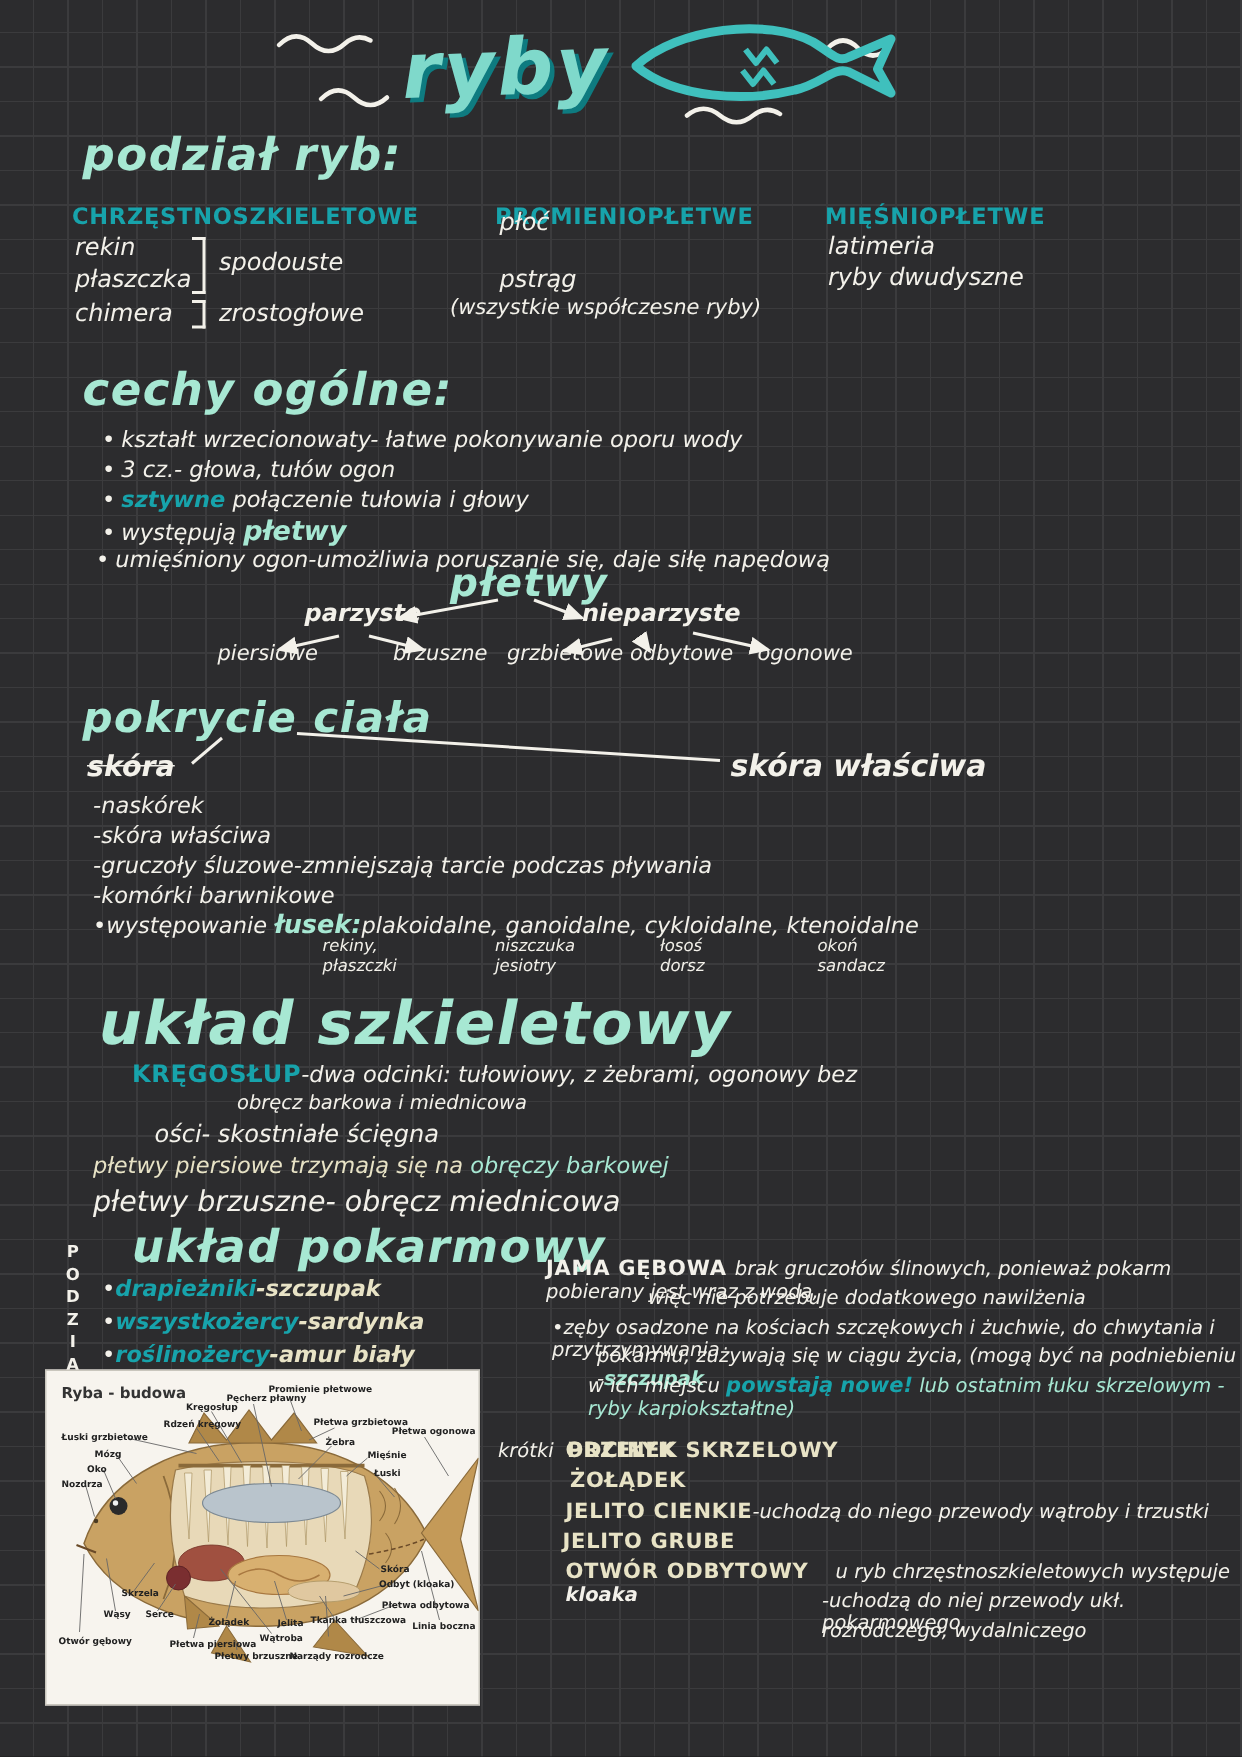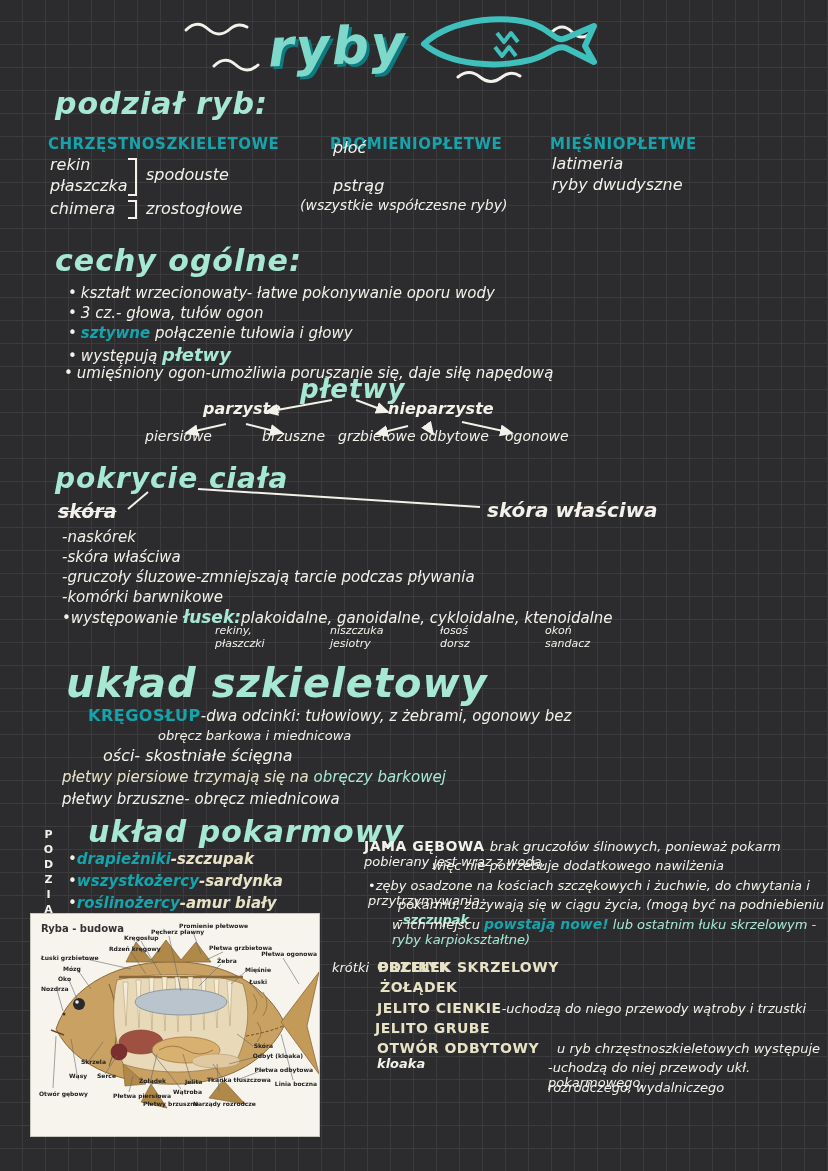--- a/index.html
+++ b/index.html
@@ -131,21 +131,21 @@
 
   <div class="abs script" style="left:66px;top:660px;font-size:40px;font-style:italic;">układ szkieletowy</div>
   <div class="abs" style="left:88px;top:706px;font-size:15px;">
     <span class="teal caps" style="font-size:16px;">KRĘGOSŁUP</span><span class="hand white">-dwa odcinki: </span><span class="hand cream">tułowiowy, z żebrami, ogonowy bez</span>
   </div>
   <div class="abs hand mint" style="left:158px;top:728px;font-size:13px;text-align:center;">obręcz barkowa i miednicowa</div>
   <div class="abs hand white" style="left:55px;top:746px;font-size:16px;margin-left:48px;">ości- skostniałe ścięgna</div>
   <div class="abs hand" style="left:62px;top:768px;font-size:15px;">
     <span class="cream">płetwy piersiowe trzymają się na </span><span class="mint">obręczy barkowej</span>
   </div>
-  <div class="abs hand cream" style="left:62px;top:790px;font-size:15px;">płetwy brzuszne- obręcz miednicowa</div>
+  <div class="abs hand cream" style="left:62px;top:790px;font-size:19px;">płetwy brzuszne- obręcz miednicowa</div>
 
   <div class="abs script" style="left:88px;top:814px;font-size:30px;">układ pokarmowy</div>
   <div class="abs white vert" style="left:42px;top:828px;font-size:11px;font-weight:bold;height:95px;">PODZIAŁ</div>
 
   <div class="abs hand" style="left:68px;top:850px;font-size:15px;"><span class="dot">•</span><span class="teal" style="font-weight:bold;">drapieżniki</span><span class="cream" style="font-weight:bold;">-szczupak</span></div>
   <div class="abs hand" style="left:68px;top:872px;font-size:15px;"><span class="dot">•</span><span class="teal" style="font-weight:bold;">wszystkożercy</span><span class="cream" style="font-weight:bold;">-sardynka</span></div>
   <div class="abs hand" style="left:68px;top:894px;font-size:15px;"><span class="dot">•</span><span class="teal" style="font-weight:bold;">roślinożercy</span><span class="cream" style="font-weight:bold;">-amur biały</span></div>
 
   <div class="abs hand white" style="left:432px;top:858px;font-size:13px;">więc nie potrzebuje dodatkowego nawilżenia</div>
   <div class="abs" style="left:364px;top:838px;font-size:13px;width:460px;">

